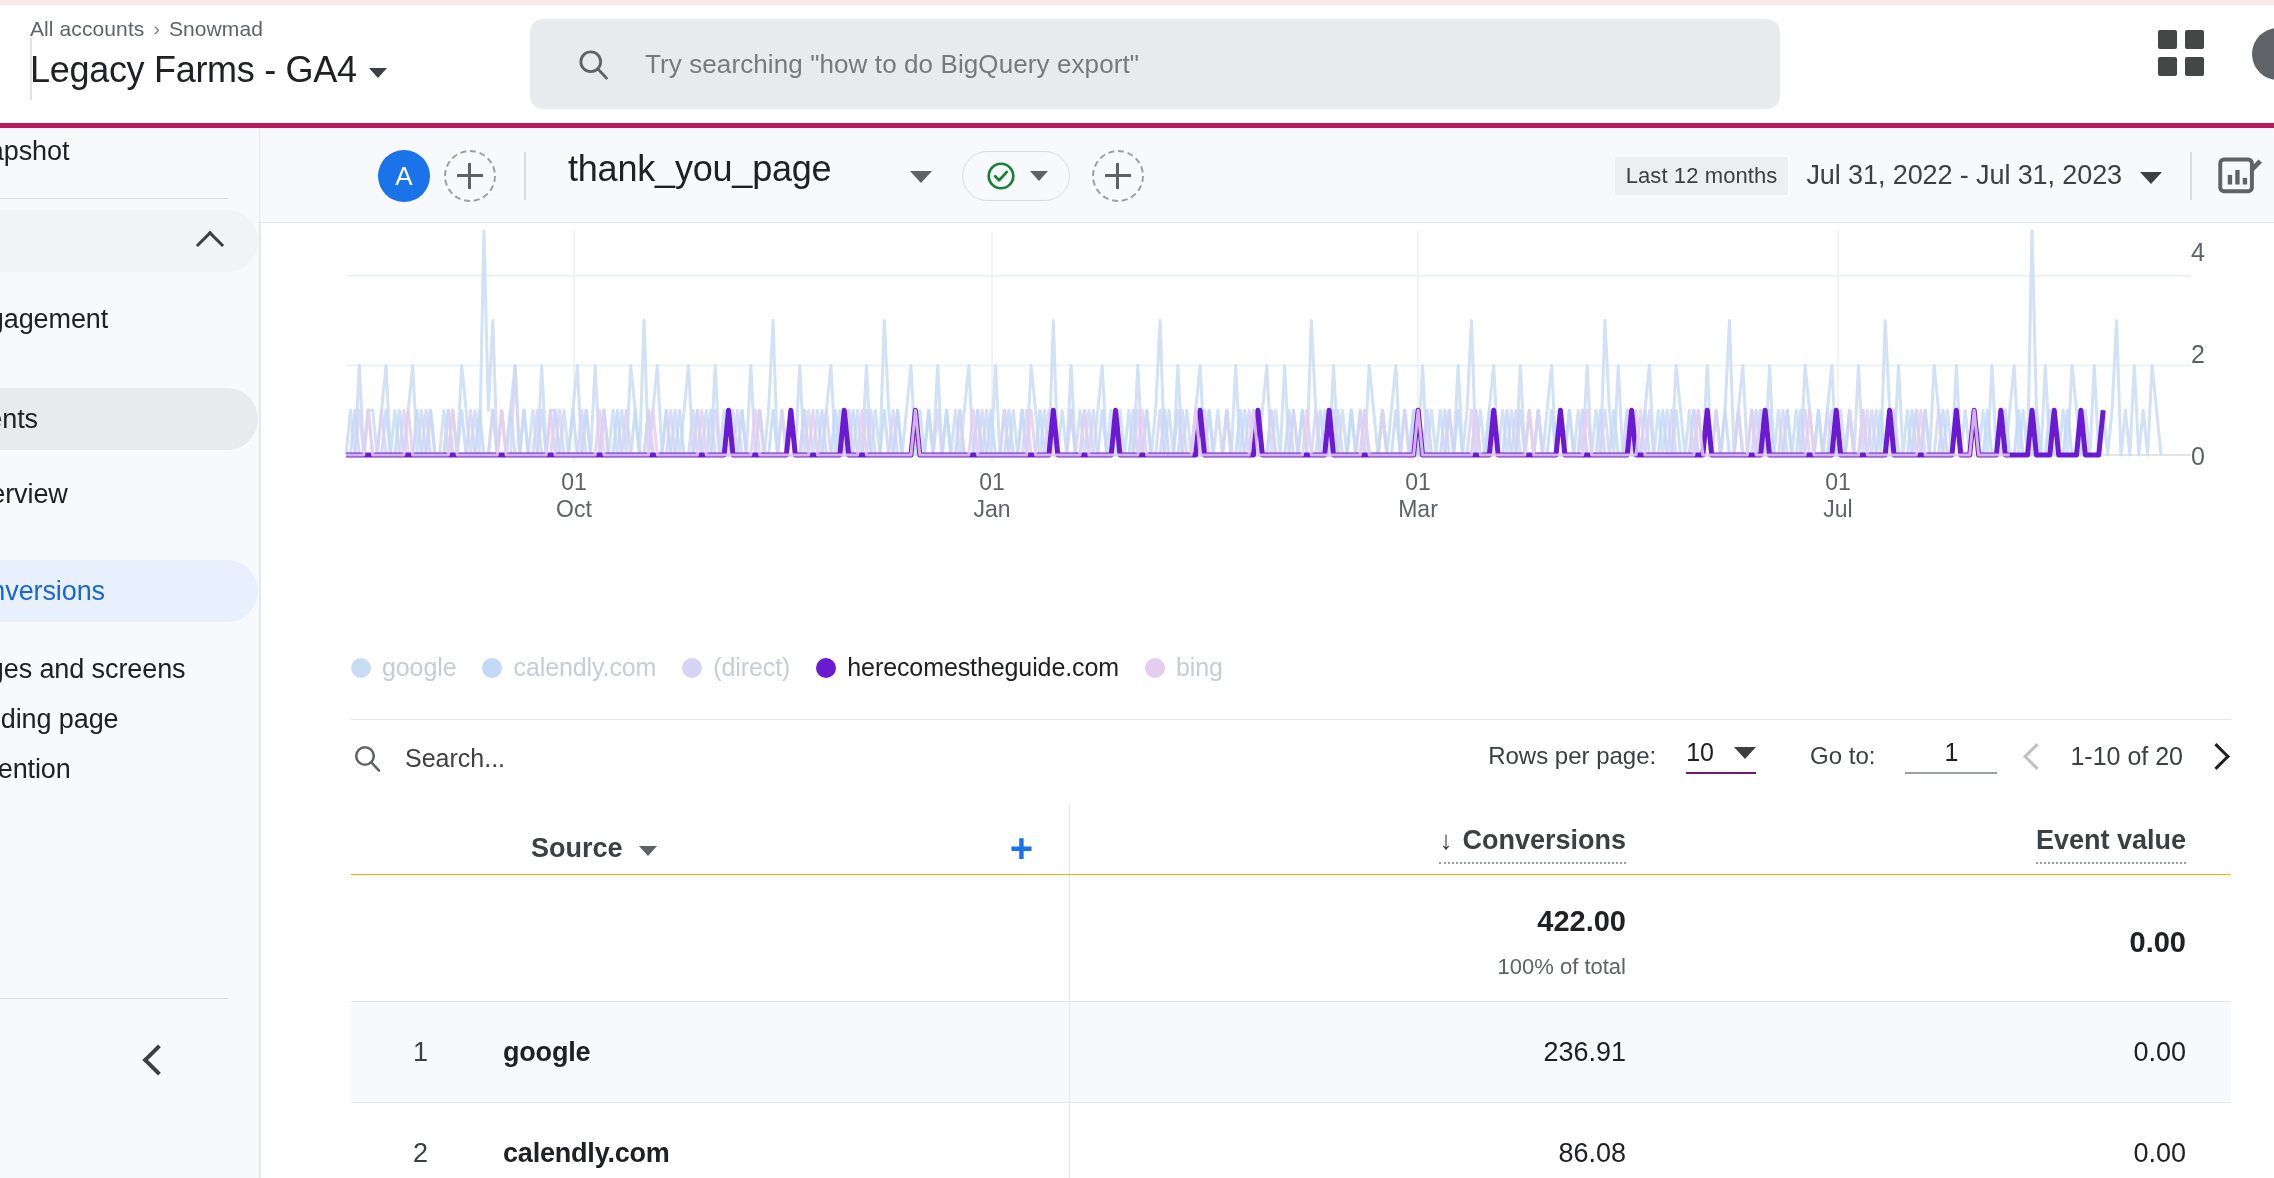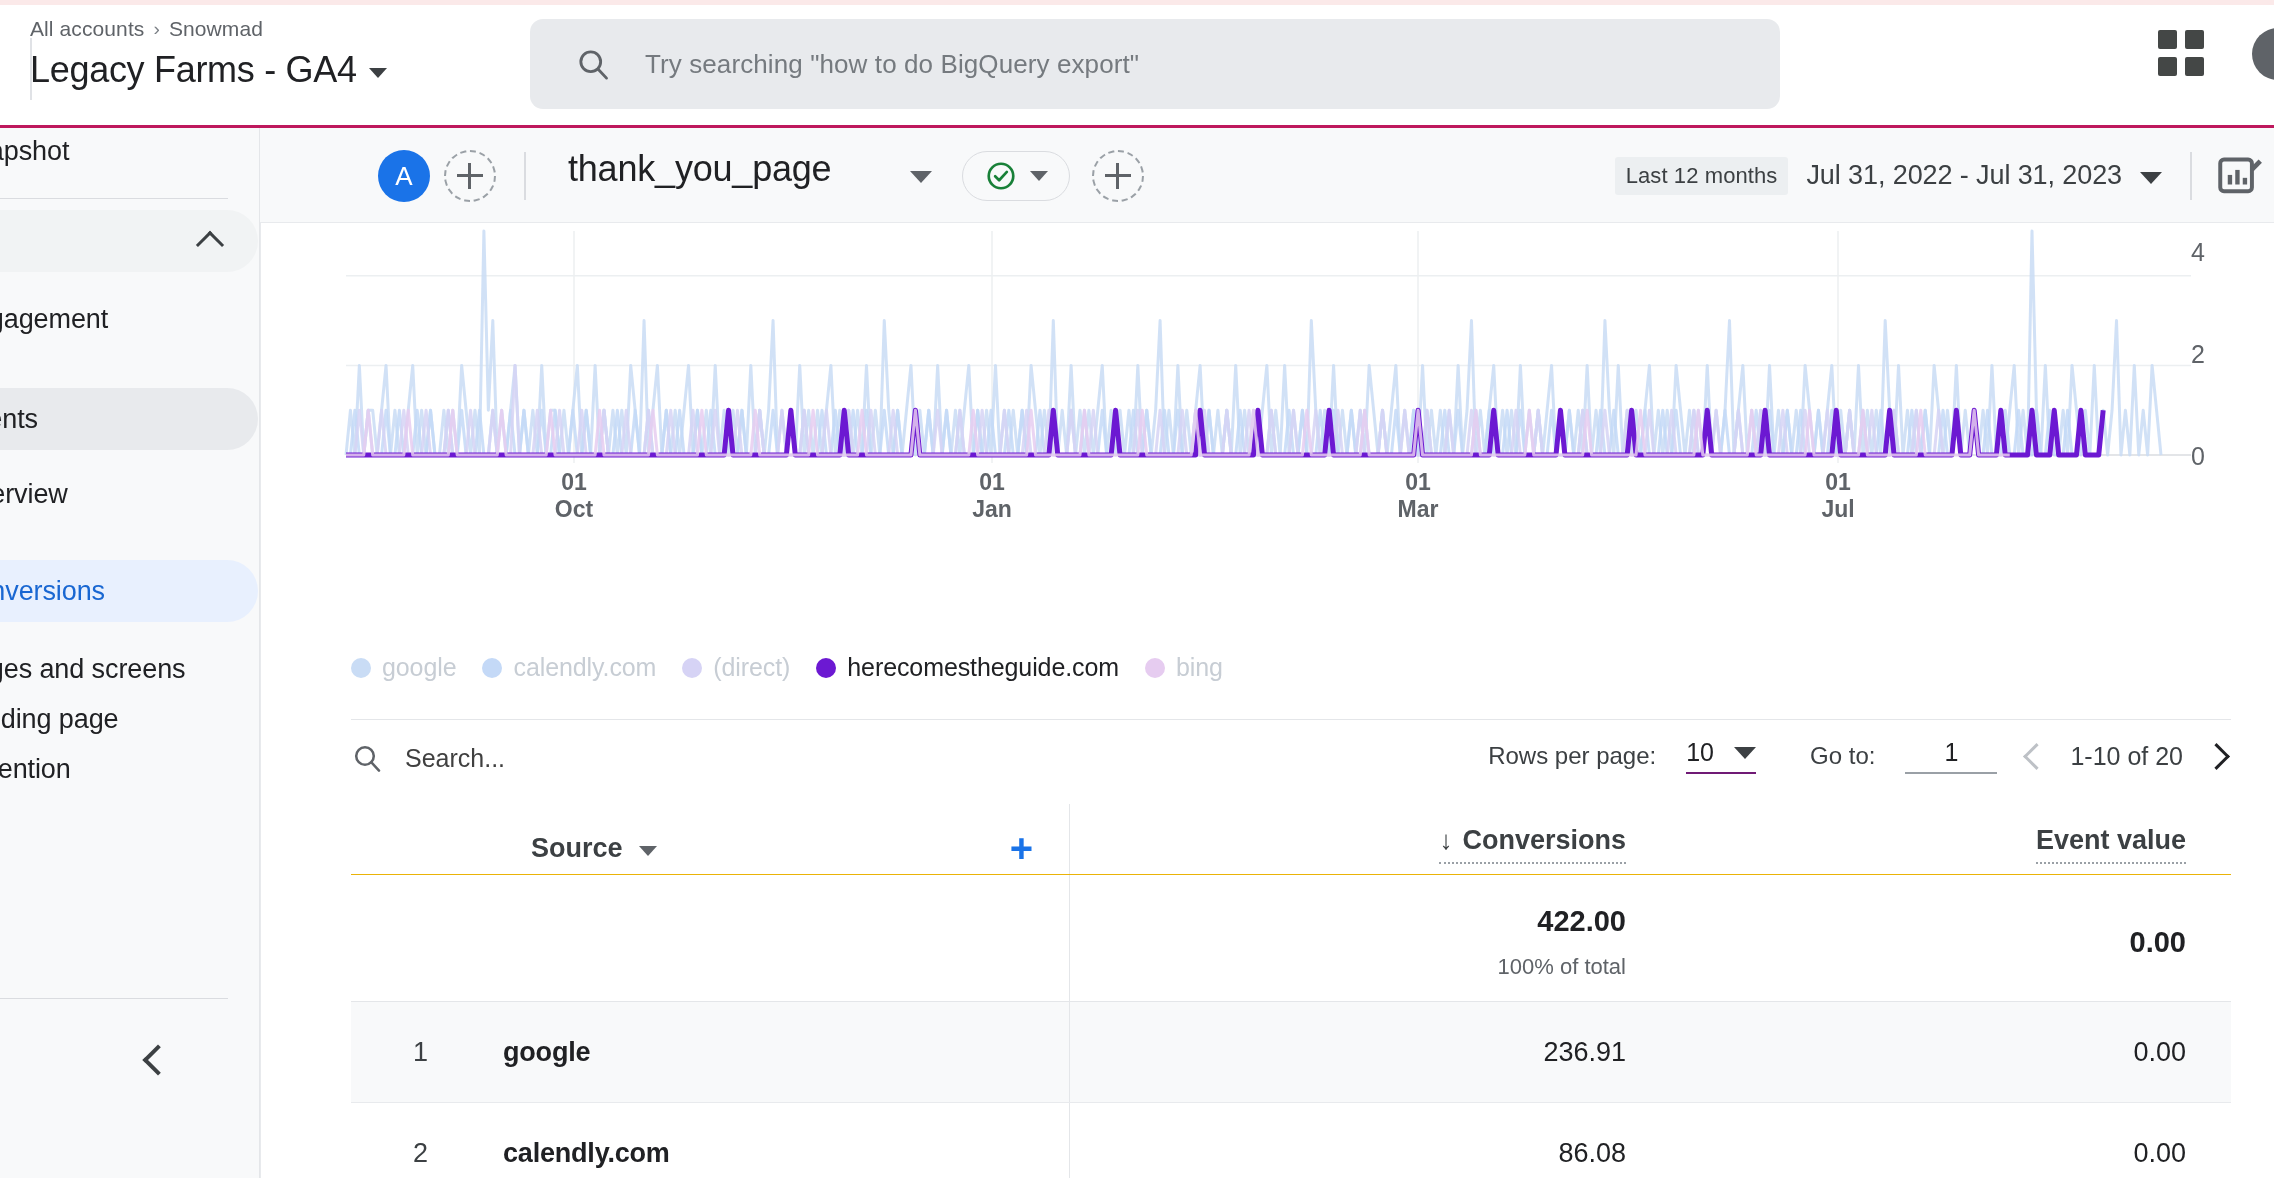--- a/index.html
+++ b/index.html
@@ -8,21 +8,21 @@
     width: 2274px; height: 1178px;
     font-family: "Liberation Sans", sans-serif;
     background: #ffffff;
     overflow: hidden;
   }
   #app { position: relative; width: 2274px; height: 1178px; }
 
   
   .topbar {
     position: absolute; left: 0; top: 0; width: 2274px; height: 128px;
-    background: #fff; border-bottom: 3px solid #be185d;
+    background: #fff; border-bottom: 5px solid #be185d;
     display: flex; align-items: center;
   }
   .topbar-accent {
     position: absolute; left: 0; top: 0; width: 2274px; height: 5px;
     background: #fbe9e9;
   }
   .acct-block {
     position: absolute; left: 30px; top: 16px; width: 460px;
   }
   .acct-divider {
@@ -195,21 +195,21 @@
 
   
   .chart-wrap { position: absolute; left: 0; top: 0; width: 1930px; height: 420px; }
   .chart-svg { position: absolute; left: 0; top: 0; }
   .ytick {
     position: absolute; right: 0px; font-size: 25px; color: #5f6368;
     text-align: left; width: 40px;
   }
   .xtick {
     position: absolute; font-size: 23px; color: #5f6368;
-    text-align: center; width: 100px; line-height: 1.17; font-weight: bold;
+    text-align: center; width: 100px; line-height: 1.17;
   }
 
   
   .legend {
     position: absolute; left: 45px; top: 430px;
     display: flex; align-items: center; gap: 26px;
   }
   .lg-item { display: flex; align-items: center; gap: 11px; }
   .lg-dot { width: 20px; height: 20px; border-radius: 50%; display: block; }
   .lg-label { font-size: 25px; letter-spacing: -.1px; }

